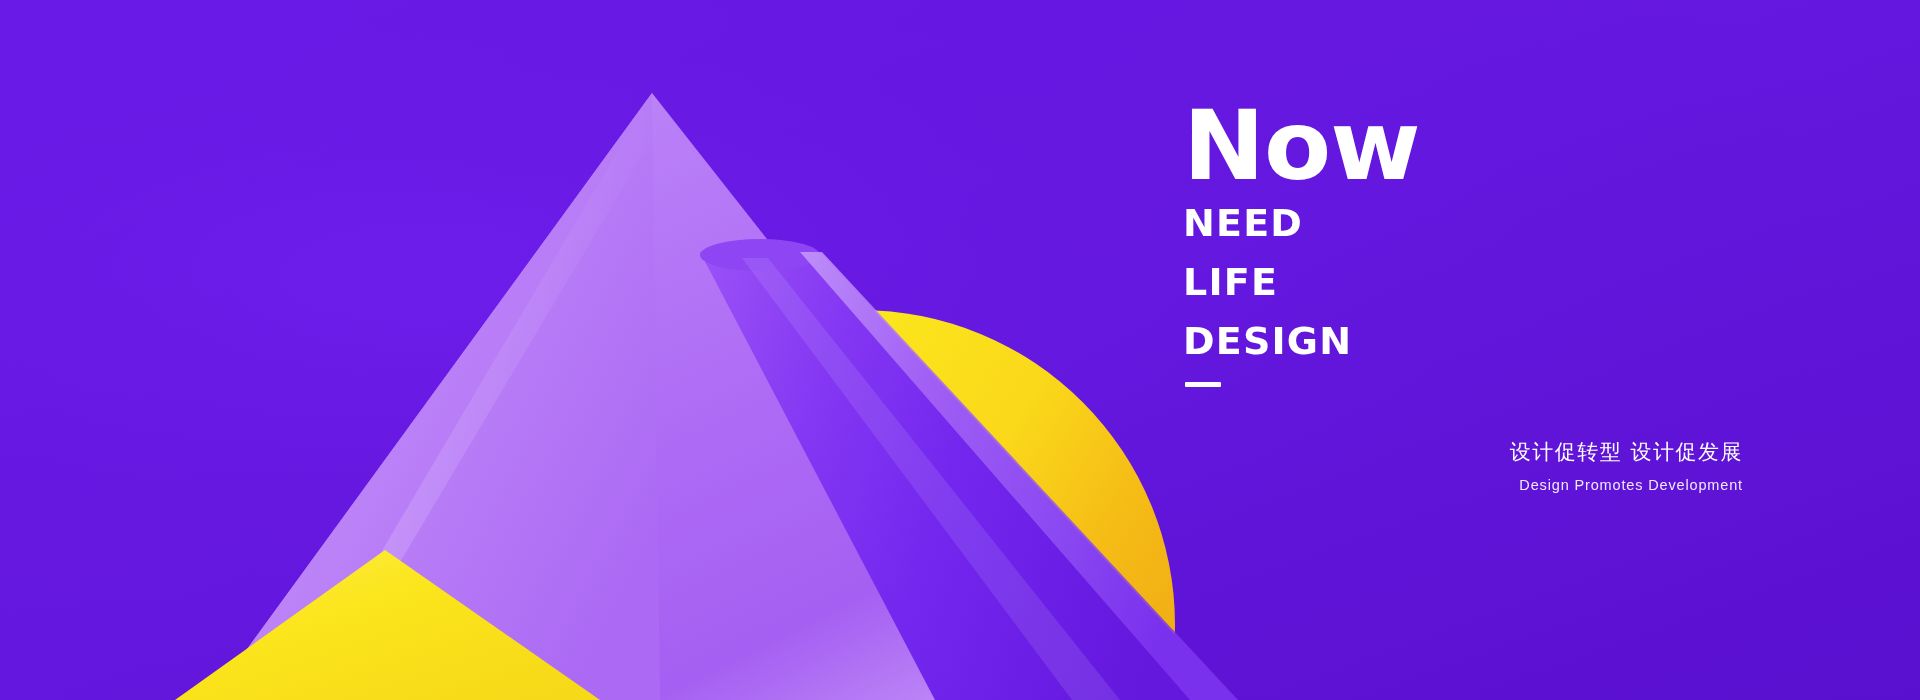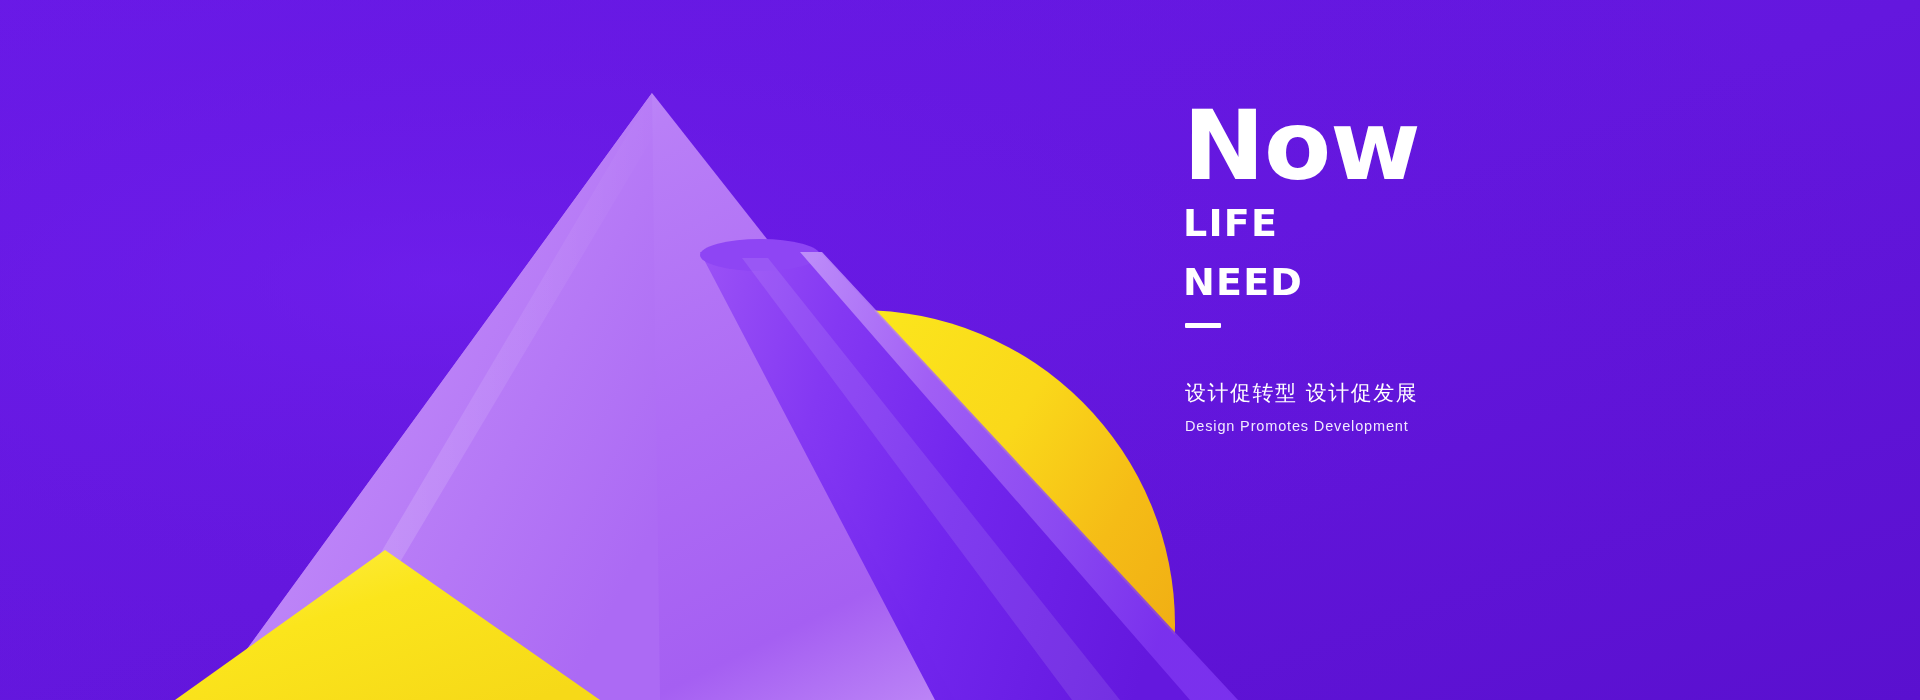--- a/index.html
+++ b/index.html
@@ -71,20 +71,21 @@
   .rule {
     width: 36px;
     height: 5px;
     background: #ffffff;
     margin: 18px 0 0 2px;
     border-radius: 1px;
   }
 
   .subcopy {
     margin-top: 52px;
+    text-align: right;
   }
   .sub-cn {
     font-size: 21px;
     line-height: 1.3;
     letter-spacing: 1.5px;
     color: #ffffff;
     font-weight: 400;
     margin: 0 0 10px 2px;
     font-family: "DejaVu Sans", "Liberation Sans", sans-serif;
   }
@@ -236,22 +237,23 @@
 
       <rect x="0" y="0" width="1920" height="700" fill="none"></rect>
     </svg>
   </div>
 
   <div class="copy">
 
     <div class="headline-now">Now</div>
 
     <ul class="headline-lines">
+      <li>NEED</li>
       <li>LIFE</li>
-      <li>NEED</li>
+      <li>DESIGN</li>
     </ul>
 
     <div class="rule"></div>
 
     <div class="subcopy">
       <div class="sub-cn">设计促转型  设计促发展</div>
       <div class="sub-en">Design Promotes Development</div>
     </div>
 
   </div>

